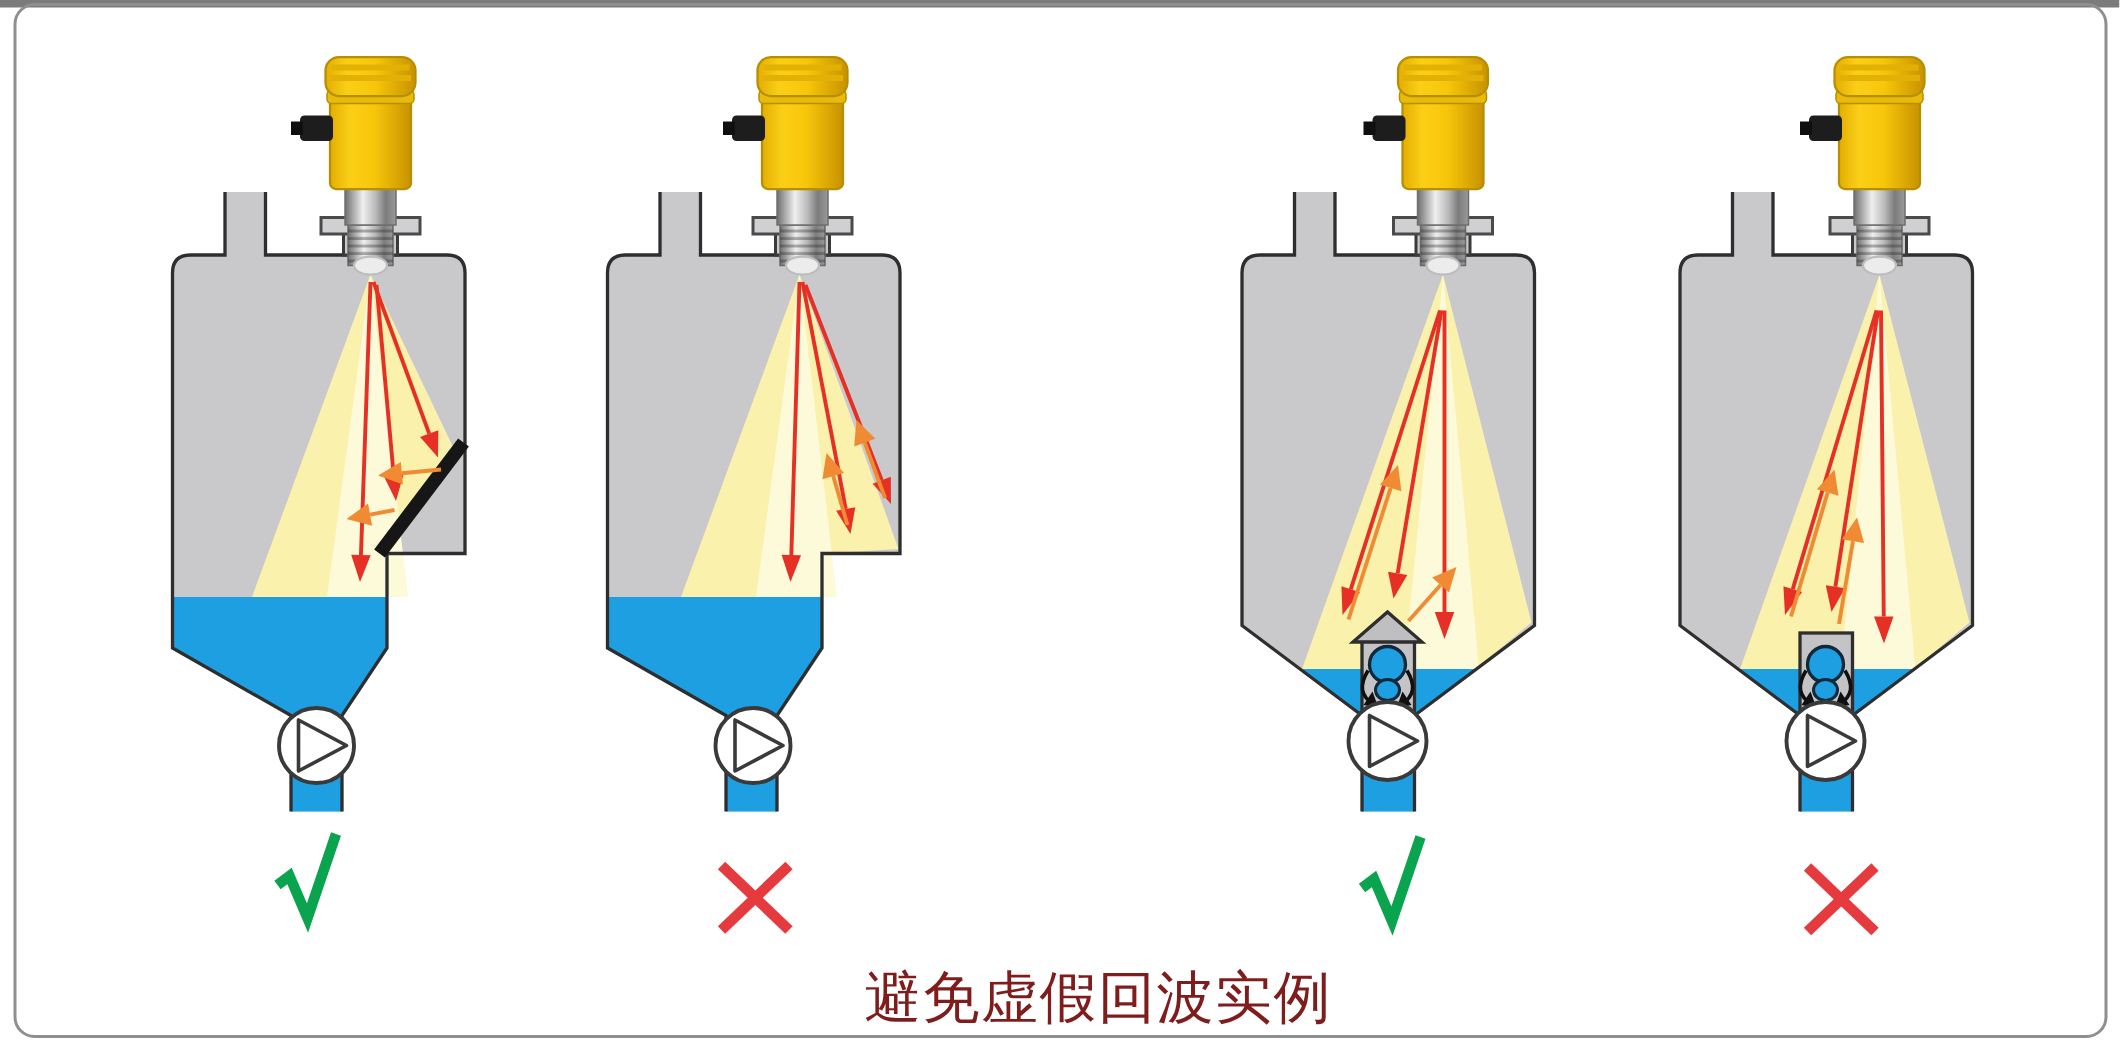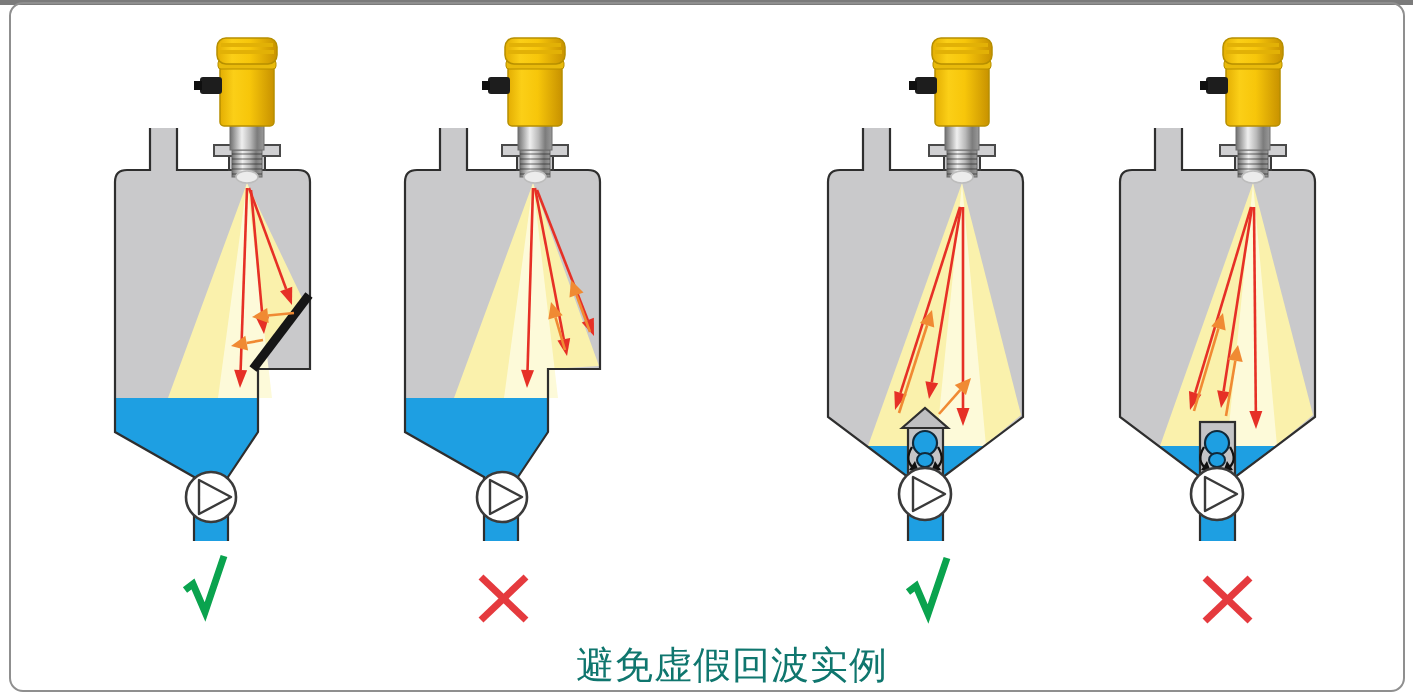--- a/index.html
+++ b/index.html
@@ -7,21 +7,21 @@
     width:1413px;height:698px;position:relative;overflow:hidden;
     font-family:"Liberation Sans", sans-serif;
   }
   .top-bar{position:absolute;left:0;top:0;width:1413px;height:5px;background:#7b7b7b;}
   .frame{position:absolute;left:9px;top:2px;width:1392px;height:686px;
          border:2px solid #8f8f8f;border-radius:14px;}
   #diagram{position:absolute;left:0;top:0;}
   .caption{
     position:absolute;left:576px;top:640px;
     font-family:"DejaVu Serif","Liberation Serif",serif;
-    font-size:38px;color:#0f766e;letter-spacing:1px;white-space:nowrap;
+    font-size:38px;color:#7f1d1d;letter-spacing:1px;white-space:nowrap;
   }
 </style>
 </head>
 <body>
 
 <div class="top-bar"></div>
 <div class="frame"></div>
 
 <svg id="diagram" width="1413" height="698" viewBox="0 0 1413 698" xmlns="http://www.w3.org/2000/svg">
   <defs>

